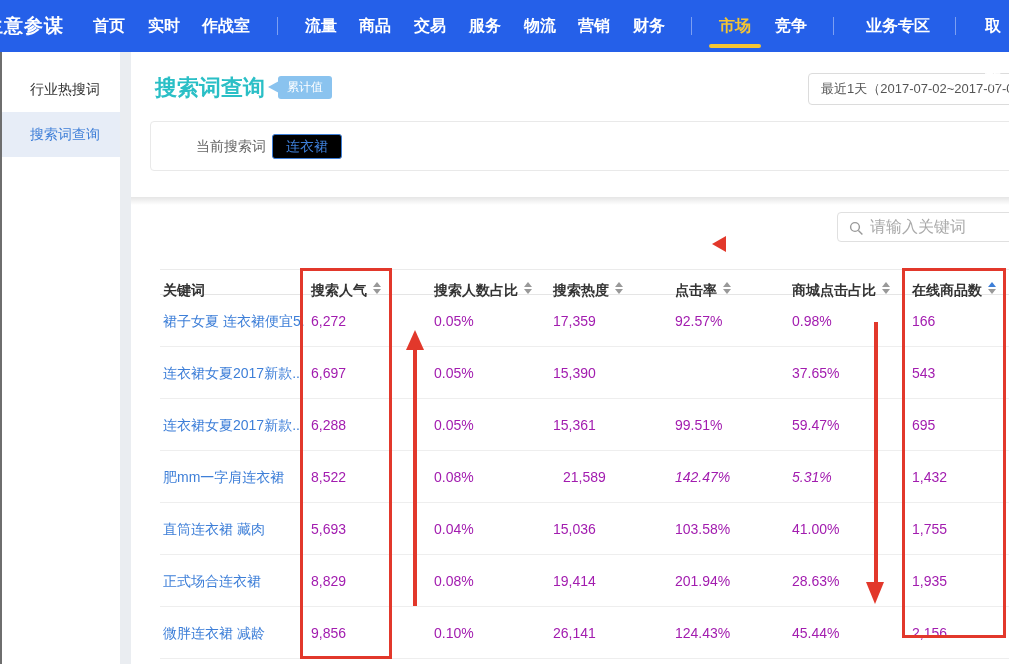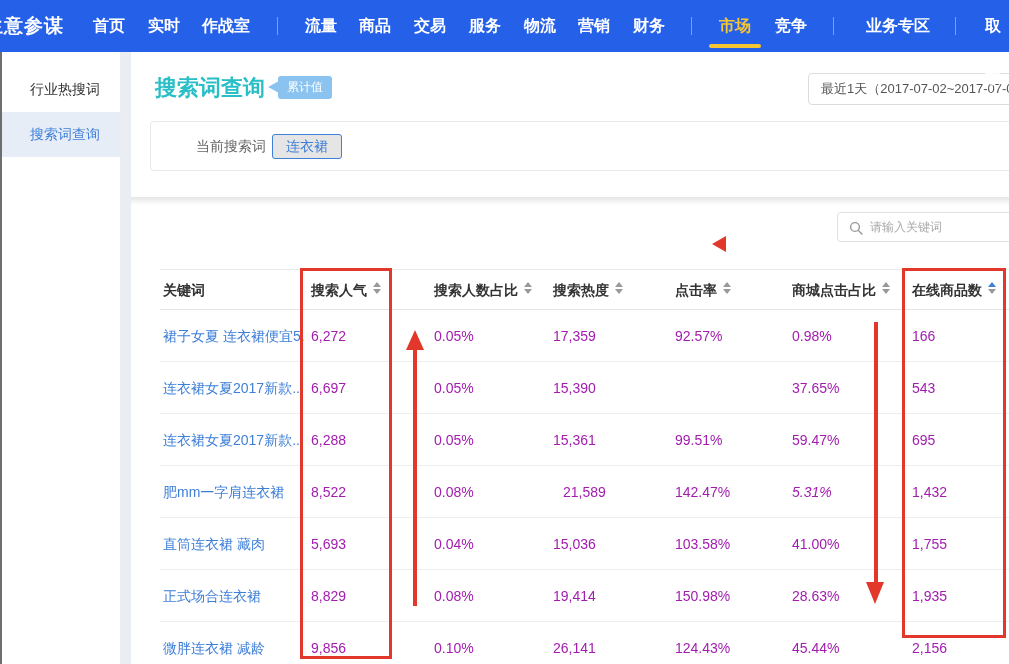--- a/index.html
+++ b/index.html
@@ -25,32 +25,32 @@
   .side-item.first { margin-top:15px; }
   .side-item.active { background:#E7EDF7; color:#3F7FD8; }
 
   
   .page-title { position:absolute; left:155px; top:73px; font-size:22px; font-weight:bold; color:#2ABFC6; }
   .badge { position:absolute; left:278px; top:76px; height:23px; line-height:23px; padding:0 9px; background:#8AC3EF; color:#fff; font-size:12px; border-radius:3px; }
   .badge-arrow { position:absolute; left:268px; top:81px; width:0; height:0; border-top:6px solid transparent; border-bottom:6px solid transparent; border-right:11px solid #8AC3EF; }
   .date-box { position:absolute; left:808px; top:73px; width:230px; height:32px; background:#fff; border:1px solid #DCDCDC; border-radius:4px; line-height:30px; padding-left:12px; font-size:13px; color:#555; white-space:nowrap; cursor:pointer; }
   .cur-search-box { position:absolute; left:150px; top:121px; width:880px; height:50px; border:1px solid #E9E9E9; border-radius:4px; background:#fff; }
   .cur-search-label { position:absolute; left:45px; top:0; line-height:48px; font-size:14px; color:#666; }
-  .term-chip { position:absolute; left:121px; top:12px; height:25px; line-height:23px; padding:0 13px; border:1px solid #3E7FD8; border-radius:3px; color:#3E7FD8; font-size:14px; background:#e5e5e5; cursor:pointer; }
+  .term-chip { position:absolute; left:121px; top:12px; height:25px; line-height:23px; padding:0 13px; border:1px solid #3E7FD8; border-radius:3px; color:#3E7FD8; font-size:14px; background:#000000; cursor:pointer; }
 
   .card-shadow { position:absolute; left:131px; top:197px; width:878px; height:8px; background:linear-gradient(to bottom, rgba(0,0,0,0.10), rgba(0,0,0,0)); }
 
   
   .kw-search { position:absolute; left:837px; top:212px; width:200px; height:30px; border:1px solid #E0E0E0; border-radius:4px; background:#fff; }
   .kw-search svg { position:absolute; left:11px; top:8px; }
-  .kw-search .ph { position:absolute; left:32px; top:0; line-height:28px; font-size:12px; color:#AAA; }
+  .kw-search .ph { position:absolute; left:32px; top:0; line-height:28px; font-size:16px; color:#AAA; }
 
   
   .table { position:absolute; left:160px; top:269px; width:849px; }
-  .thead { position:relative; height:41px; border-top:1px solid #EBEBEB; border-bottom:1px solid #E5E5E5; }
+  .thead { position:relative; height:26px; border-top:1px solid #EBEBEB; border-bottom:1px solid #E5E5E5; }
   .th { position:absolute; top:0; line-height:41px; font-size:14px; font-weight:bold; color:#333; white-space:nowrap; cursor:pointer; }
   .sort { display:inline-block; margin-left:6px; vertical-align:1px; }
   .sort i { display:block; width:0; height:0; border-left:4px solid transparent; border-right:4px solid transparent; }
   .sort .up { border-bottom:5px solid #999; margin-bottom:2px; }
   .sort .down { border-top:5px solid #999; }
   .sort.asc .up { border-bottom-color:#3E7FD8; }
   .trow { position:relative; height:52px; border-bottom:1px solid #EEEEEE; }
   .cell { position:absolute; top:0; line-height:52px; font-size:14px; color:#a21caf; white-space:nowrap; }
   .cell.kw { color:#3E7FD8; cursor:pointer; max-width:142px; overflow:hidden; }
 
@@ -152,39 +152,39 @@
           <span class="cell" style="left: 393px;">15,361</span>
           <span class="cell" style="left: 515px;">99.51%</span>
           <span class="cell" style="left: 632px;">59.47%</span>
           <span class="cell" style="left: 752px;">695</span>
         </div>
         <div class="trow">
           <span class="cell kw" style="left: 3px;">肥mm一字肩连衣裙</span>
           <span class="cell" style="left: 151px;">8,522</span>
           <span class="cell" style="left: 274px;">0.08%</span>
           <span class="cell" style="left: 393px; margin-left: 10px;">21,589</span>
-          <span class="cell" style="left: 515px;">142.47%</span>
+          <span class="cell" style="left: 515px; font-style: italic;">142.47%</span>
           <span class="cell" style="left: 632px; font-style: italic;">5.31%</span>
           <span class="cell" style="left: 752px;">1,432</span>
         </div>
         <div class="trow">
           <span class="cell kw" style="left: 3px;">直筒连衣裙 藏肉</span>
           <span class="cell" style="left: 151px;">5,693</span>
           <span class="cell" style="left: 274px;">0.04%</span>
           <span class="cell" style="left: 393px;">15,036</span>
           <span class="cell" style="left: 515px;">103.58%</span>
           <span class="cell" style="left: 632px;">41.00%</span>
           <span class="cell" style="left: 752px;">1,755</span>
         </div>
         <div class="trow">
           <span class="cell kw" style="left: 3px;">正式场合连衣裙</span>
           <span class="cell" style="left: 151px;">8,829</span>
           <span class="cell" style="left: 274px;">0.08%</span>
           <span class="cell" style="left: 393px;">19,414</span>
-          <span class="cell" style="left: 515px;">150.98%</span>
+          <span class="cell" style="left: 515px;">201.94%</span>
           <span class="cell" style="left: 632px;">28.63%</span>
           <span class="cell" style="left: 752px;">1,935</span>
         </div>
         <div class="trow">
           <span class="cell kw" style="left: 3px;">微胖连衣裙 减龄</span>
           <span class="cell" style="left: 151px;">9,856</span>
           <span class="cell" style="left: 274px;">0.10%</span>
           <span class="cell" style="left: 393px;">26,141</span>
           <span class="cell" style="left: 515px;">124.43%</span>
           <span class="cell" style="left: 632px;">45.44%</span>

